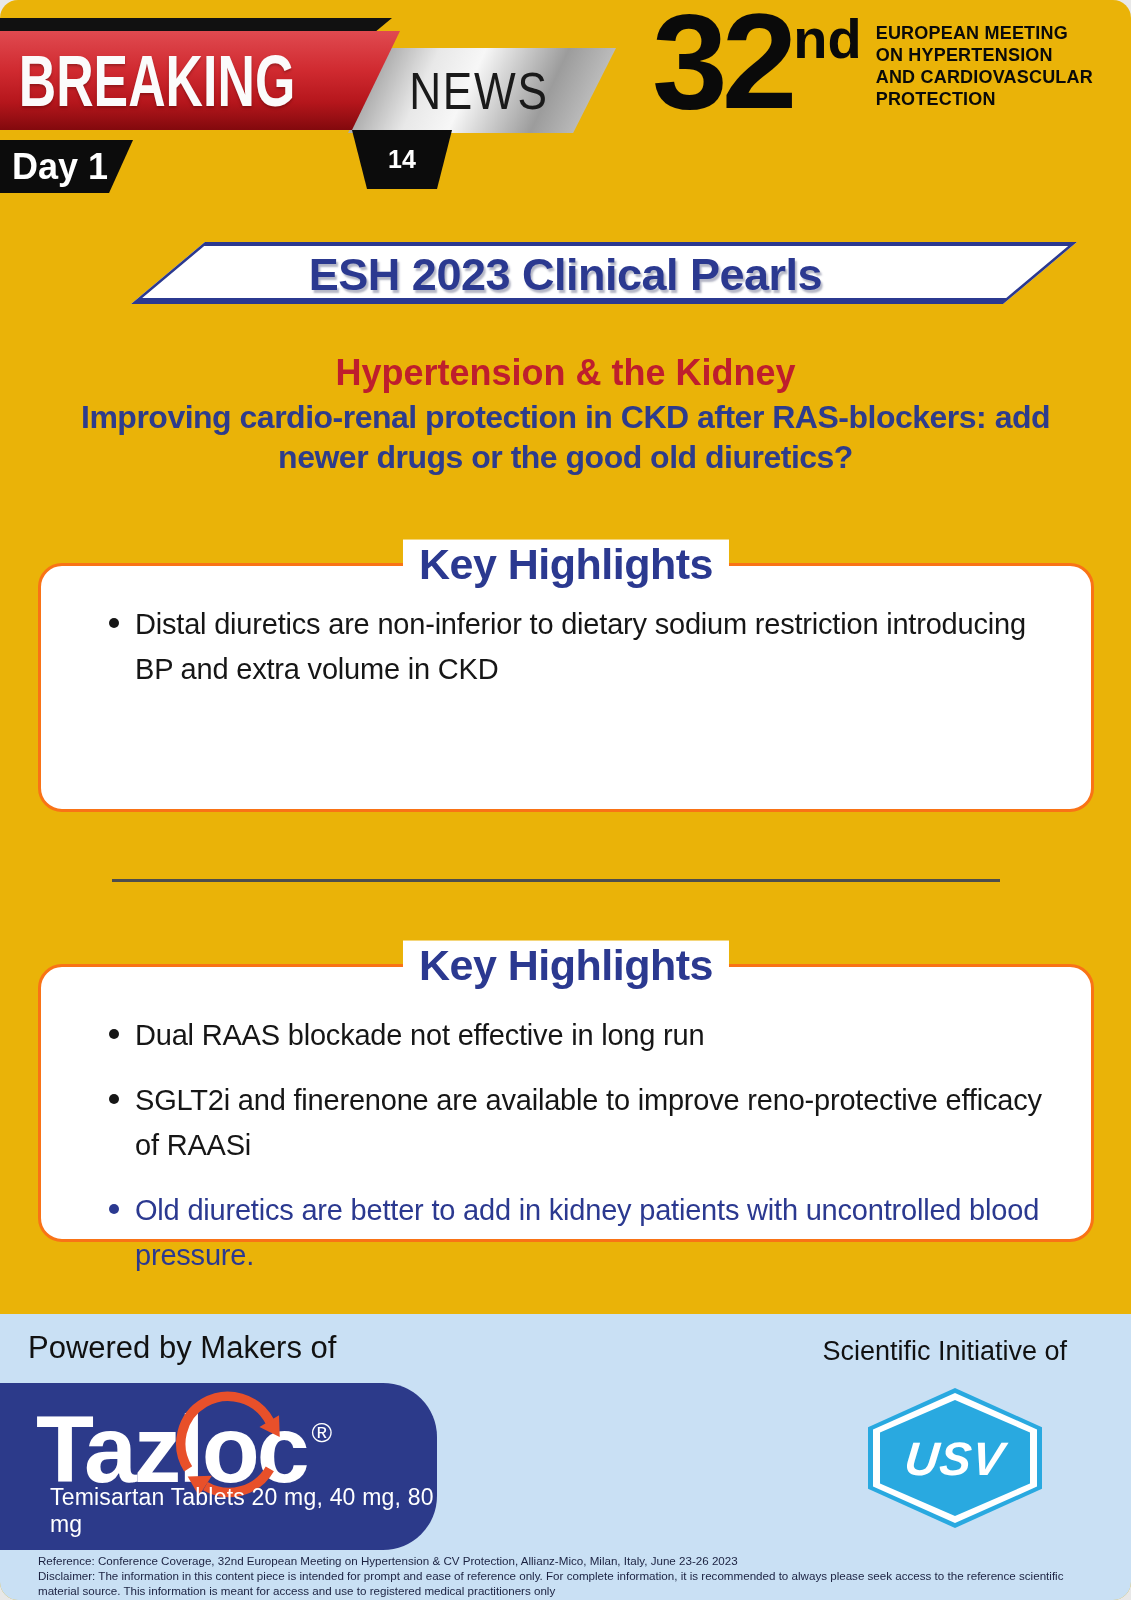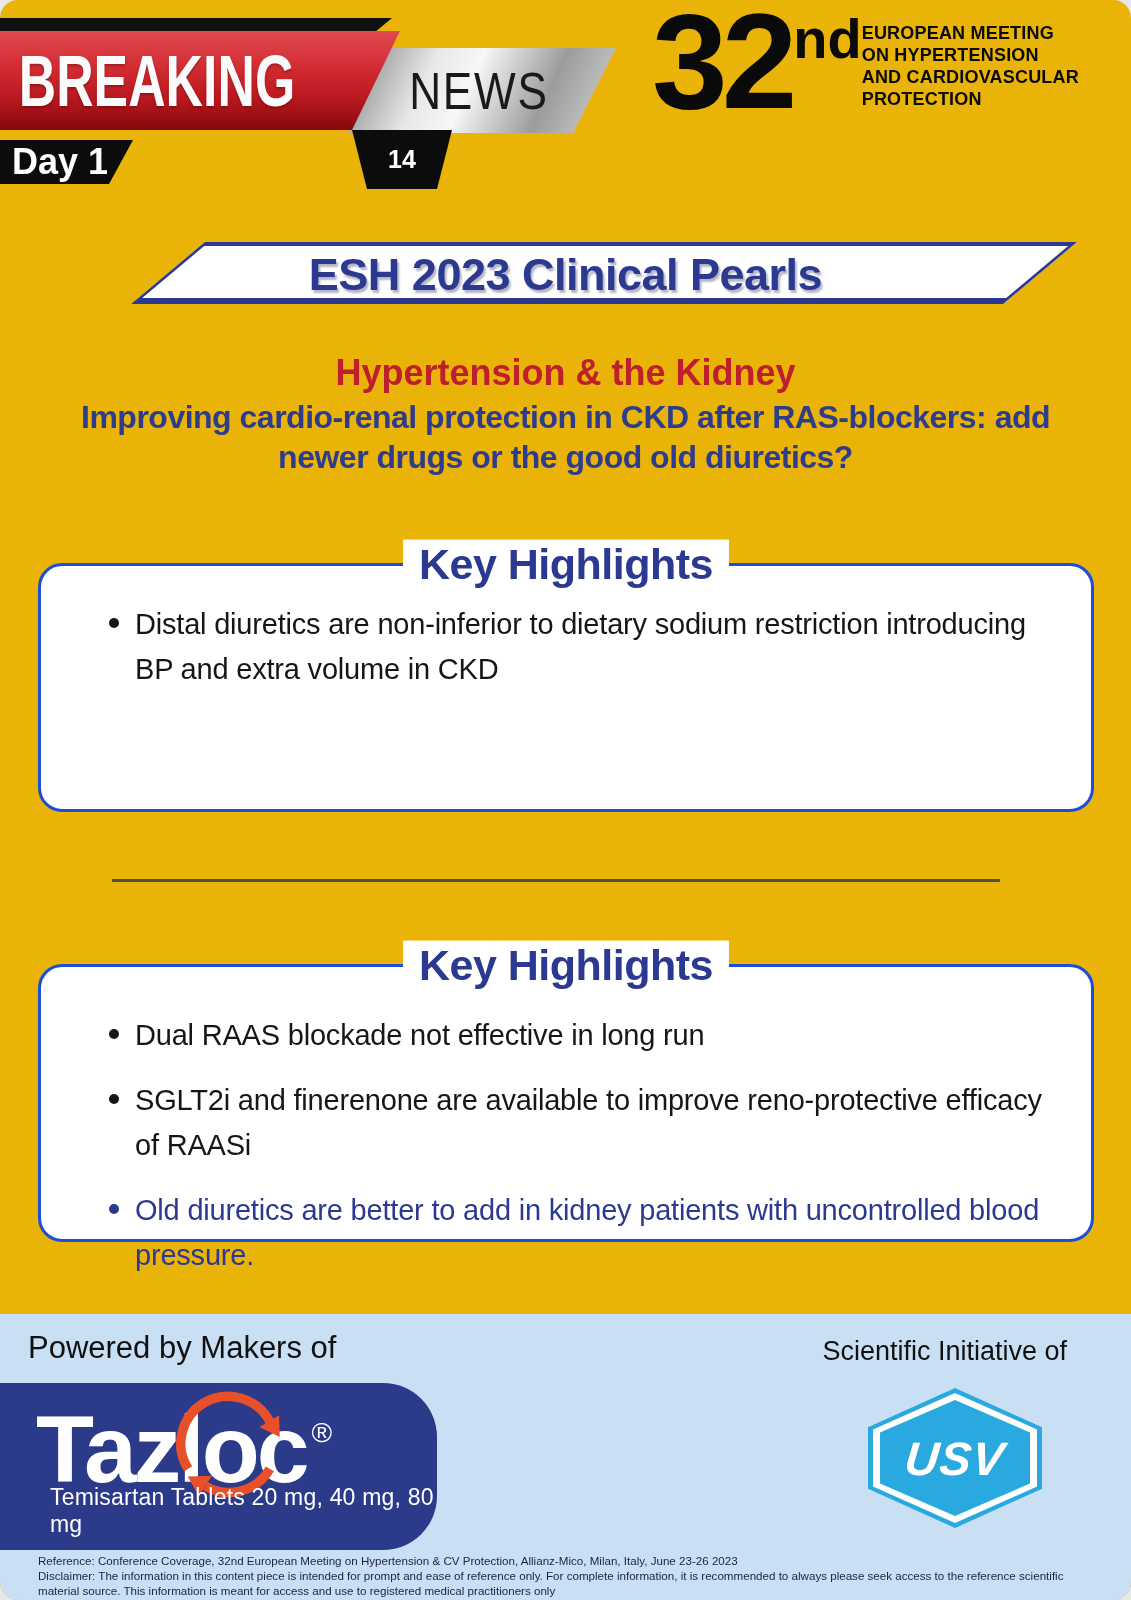--- a/index.html
+++ b/index.html
@@ -36,31 +36,31 @@
     font-size:52px; font-weight:400; color:#1a1a1a; line-height:1; letter-spacing:2px;
     transform:scaleX(0.85); transform-origin:left center; padding-left:72px;
   }
   .issue-tag {
     position:absolute; left:352px; top:130px; width:100px; height:59px; z-index:3;
     background:#0c0c0c; clip-path:polygon(0 0,100% 0,85% 100%,15% 100%);
     color:#fff; font-size:25px; font-weight:700;
     display:flex; align-items:center; justify-content:center;
   }
   .day-tag {
-    position:absolute; left:0; top:140px; width:133px; height:44px; z-index:3;
+    position:absolute; left:0; top:140px; width:133px; height:53px; z-index:3;
     background:#0c0c0c; clip-path:polygon(0 0,100% 0,82% 100%,0 100%);
     color:#fff; font-size:36px; font-weight:700;
     display:flex; align-items:center; padding-left:12px;
   }
 
   
   .conf-logo { position:absolute; left:652px; top:8px; width:472px; display:flex; }
   .conf-number { font-size:136px; font-weight:800; color:#0a0a0a; line-height:0.78; letter-spacing:-6px; }
   .conf-ordinal { font-size:56px; font-weight:800; color:#0a0a0a; line-height:1; margin-top:3px; margin-left:2px; }
-  .conf-name { margin-top:15px; font-size:18px; font-weight:700; line-height:1.22; color:#0a0a0a; letter-spacing:0.2px; }
+  .conf-name { margin-left:14px; margin-top:15px; font-size:18px; font-weight:700; line-height:1.22; color:#0a0a0a; letter-spacing:0.2px; }
 
   
   .esh-banner {
     position:absolute; left:168px; top:242px; width:872px; height:62px;
     background:#fff; border:4px solid #2b3990; border-bottom-width:6px;
     transform:skewX(-50deg);
   }
   .esh-title {
     position:absolute; left:0; top:249px; width:1131px; text-align:center;
     font-size:45px; font-weight:700; color:#2b3990; letter-spacing:-0.5px;
@@ -73,21 +73,21 @@
     font-size:36px; font-weight:700; color:#be1e2d;
   }
   .topic-headline {
     position:absolute; left:58px; top:397px; width:1015px; text-align:center;
     font-size:32px; font-weight:700; color:#2e3c8c; line-height:1.25; letter-spacing:-0.5px;
   }
 
   
   .hbox {
     position:absolute; left:38px; width:1056px;
-    border:3px solid #1d4ed8; border-radius:24px; background:#fff;
+    border:3px solid #f97316; border-radius:24px; background:#fff;
   }
   .hbox1 { top:563px; height:249px; }
   .hbox2 { top:964px; height:278px; }
   .hbox-title {
     position:absolute; top:0; left:50%; transform:translate(-50%,-54%);
     background:#fff; padding:0 16px; white-space:nowrap;
     font-size:43px; font-weight:700; color:#2b3990; letter-spacing:-0.5px;
   }
   .hbox ul { list-style:none; padding:36px 45px 0 60px; }
   .hbox2 ul { padding-top:46px; }

